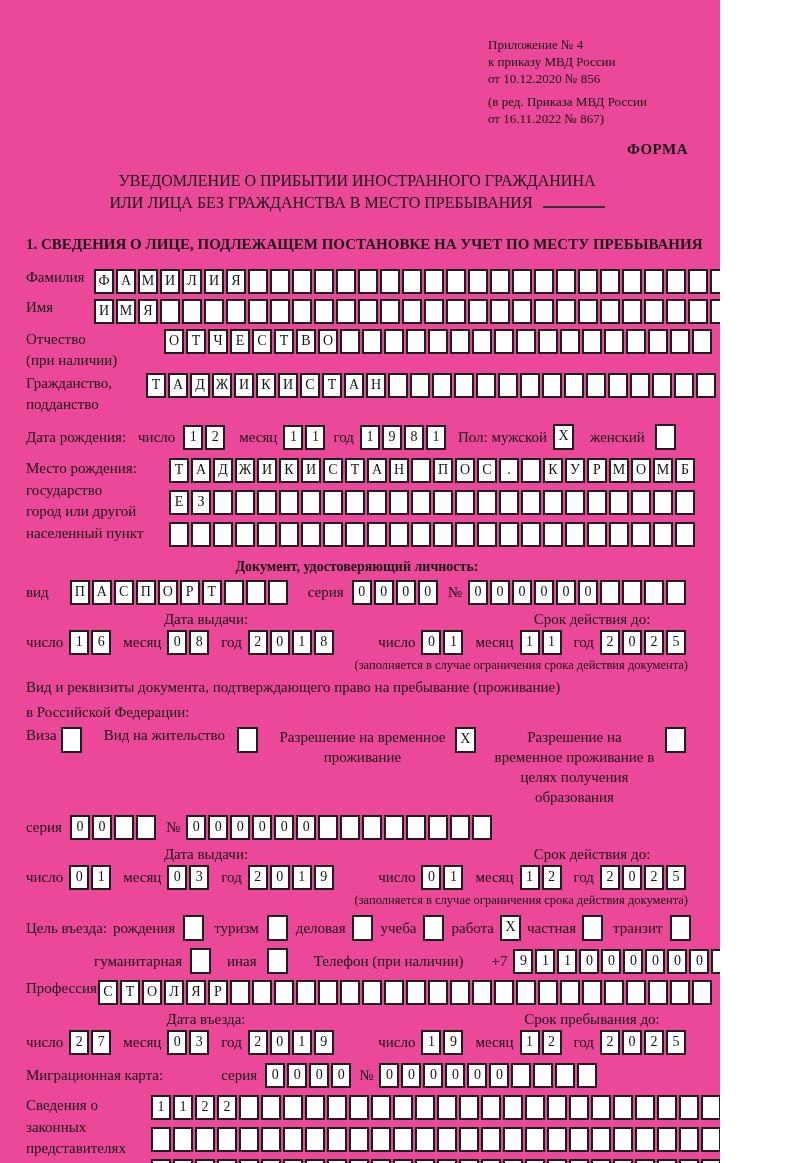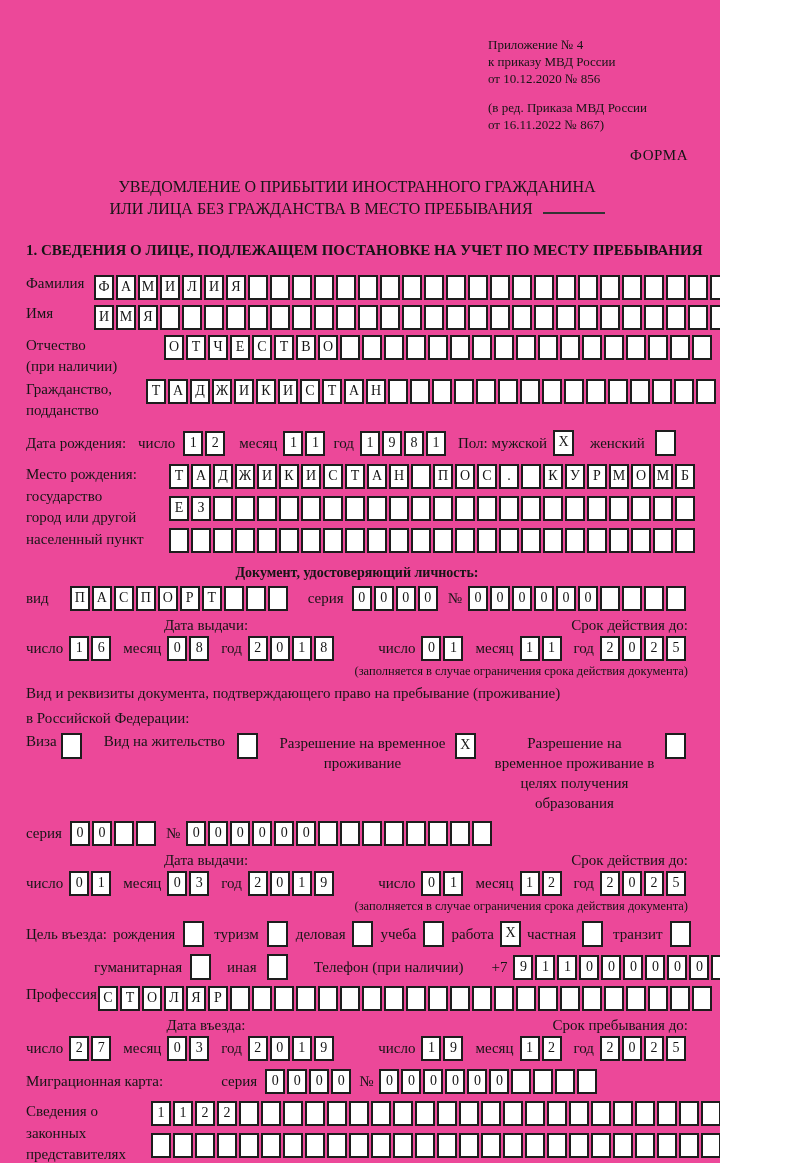--- a/index.html
+++ b/index.html
@@ -5,34 +5,34 @@
   *{box-sizing:border-box;margin:0;padding:0}
   html,body{background:#fff}
   body{width:800px;height:1163px;font-family:"Liberation Serif","DejaVu Serif",serif;color:#151515}
   .page{position:relative;width:720px;height:1163px;padding:36px 32px 0 26px;overflow:hidden;background:#ec4899}
   .lb{font-size:15px;white-space:nowrap}
   .cells{display:inline-flex;flex-wrap:nowrap}
   .cell{display:inline-block;width:20px;height:25px;border:2px solid #1d1d1d;margin-right:2px;text-align:center;font-size:14px;line-height:20px;background:#fff;flex:0 0 auto}
   .cb{width:21px;height:26px}
   .row{display:flex;align-items:flex-start}
   .hdr-right{margin-left:auto;width:200px;font-size:13px;line-height:17px}
-  .hdr-right .grp2{margin-top:12px}
-  .forma{text-align:right;font-weight:normal;font-size:15px;margin-top:14px;letter-spacing:.5px}
+  .hdr-right .grp2{margin-top:6px}
+  .forma{text-align:right;font-weight:bold;font-size:15px;margin-top:14px;letter-spacing:.5px}
   .title{text-align:center;font-weight:normal;font-size:16px;line-height:22px;margin-top:12px}
   .uline{display:inline-block;width:62px;border-bottom:2px solid #333;margin-left:10px}
   .sec1{margin-top:22px;font-weight:bold;font-size:15px;text-align:center;white-space:nowrap}
   .frow{margin-top:7px;display:flex;align-items:flex-start}
   .lab-w1{width:68px;flex:0 0 auto}
   .lab-col{flex:0 0 auto;line-height:21px}
   .inline-row{margin-top:9px;display:flex;align-items:center;flex-wrap:nowrap}
   .gap6{margin-right:6px}.gap8{margin-right:8px}.gap10{margin-right:10px}.gap12{margin-right:12px}.gap16{margin-right:16px}
   .doc-head{margin-top:5px;text-align:center;font-weight:bold;font-size:14px}
   .dcaps{display:flex;margin-top:6px;font-size:15px}
   .dcap-l{width:360px;text-align:center}
-  .dcap-r{flex:1;text-align:right;padding-left:110px}
+  .dcap-r{flex:1;text-align:center;padding-left:110px}
   .drow{display:flex;margin-top:2px;align-items:center}
   .dategrp{display:flex;align-items:center}
   .dategrp .lb{margin-right:6px}
   .dategrp .cells{margin-right:10px}
   .right-grp{margin-left:auto}
   .fineprint{margin-top:3px;text-align:right;font-size:12.5px}
   .text15{font-size:15px;margin-top:6px}
   .chk-row{margin-top:6px;display:flex;align-items:flex-start}
   .chk-lbl-c{text-align:center;font-size:15px;line-height:20px}
   .cells-col .cells{margin-bottom:7px}

